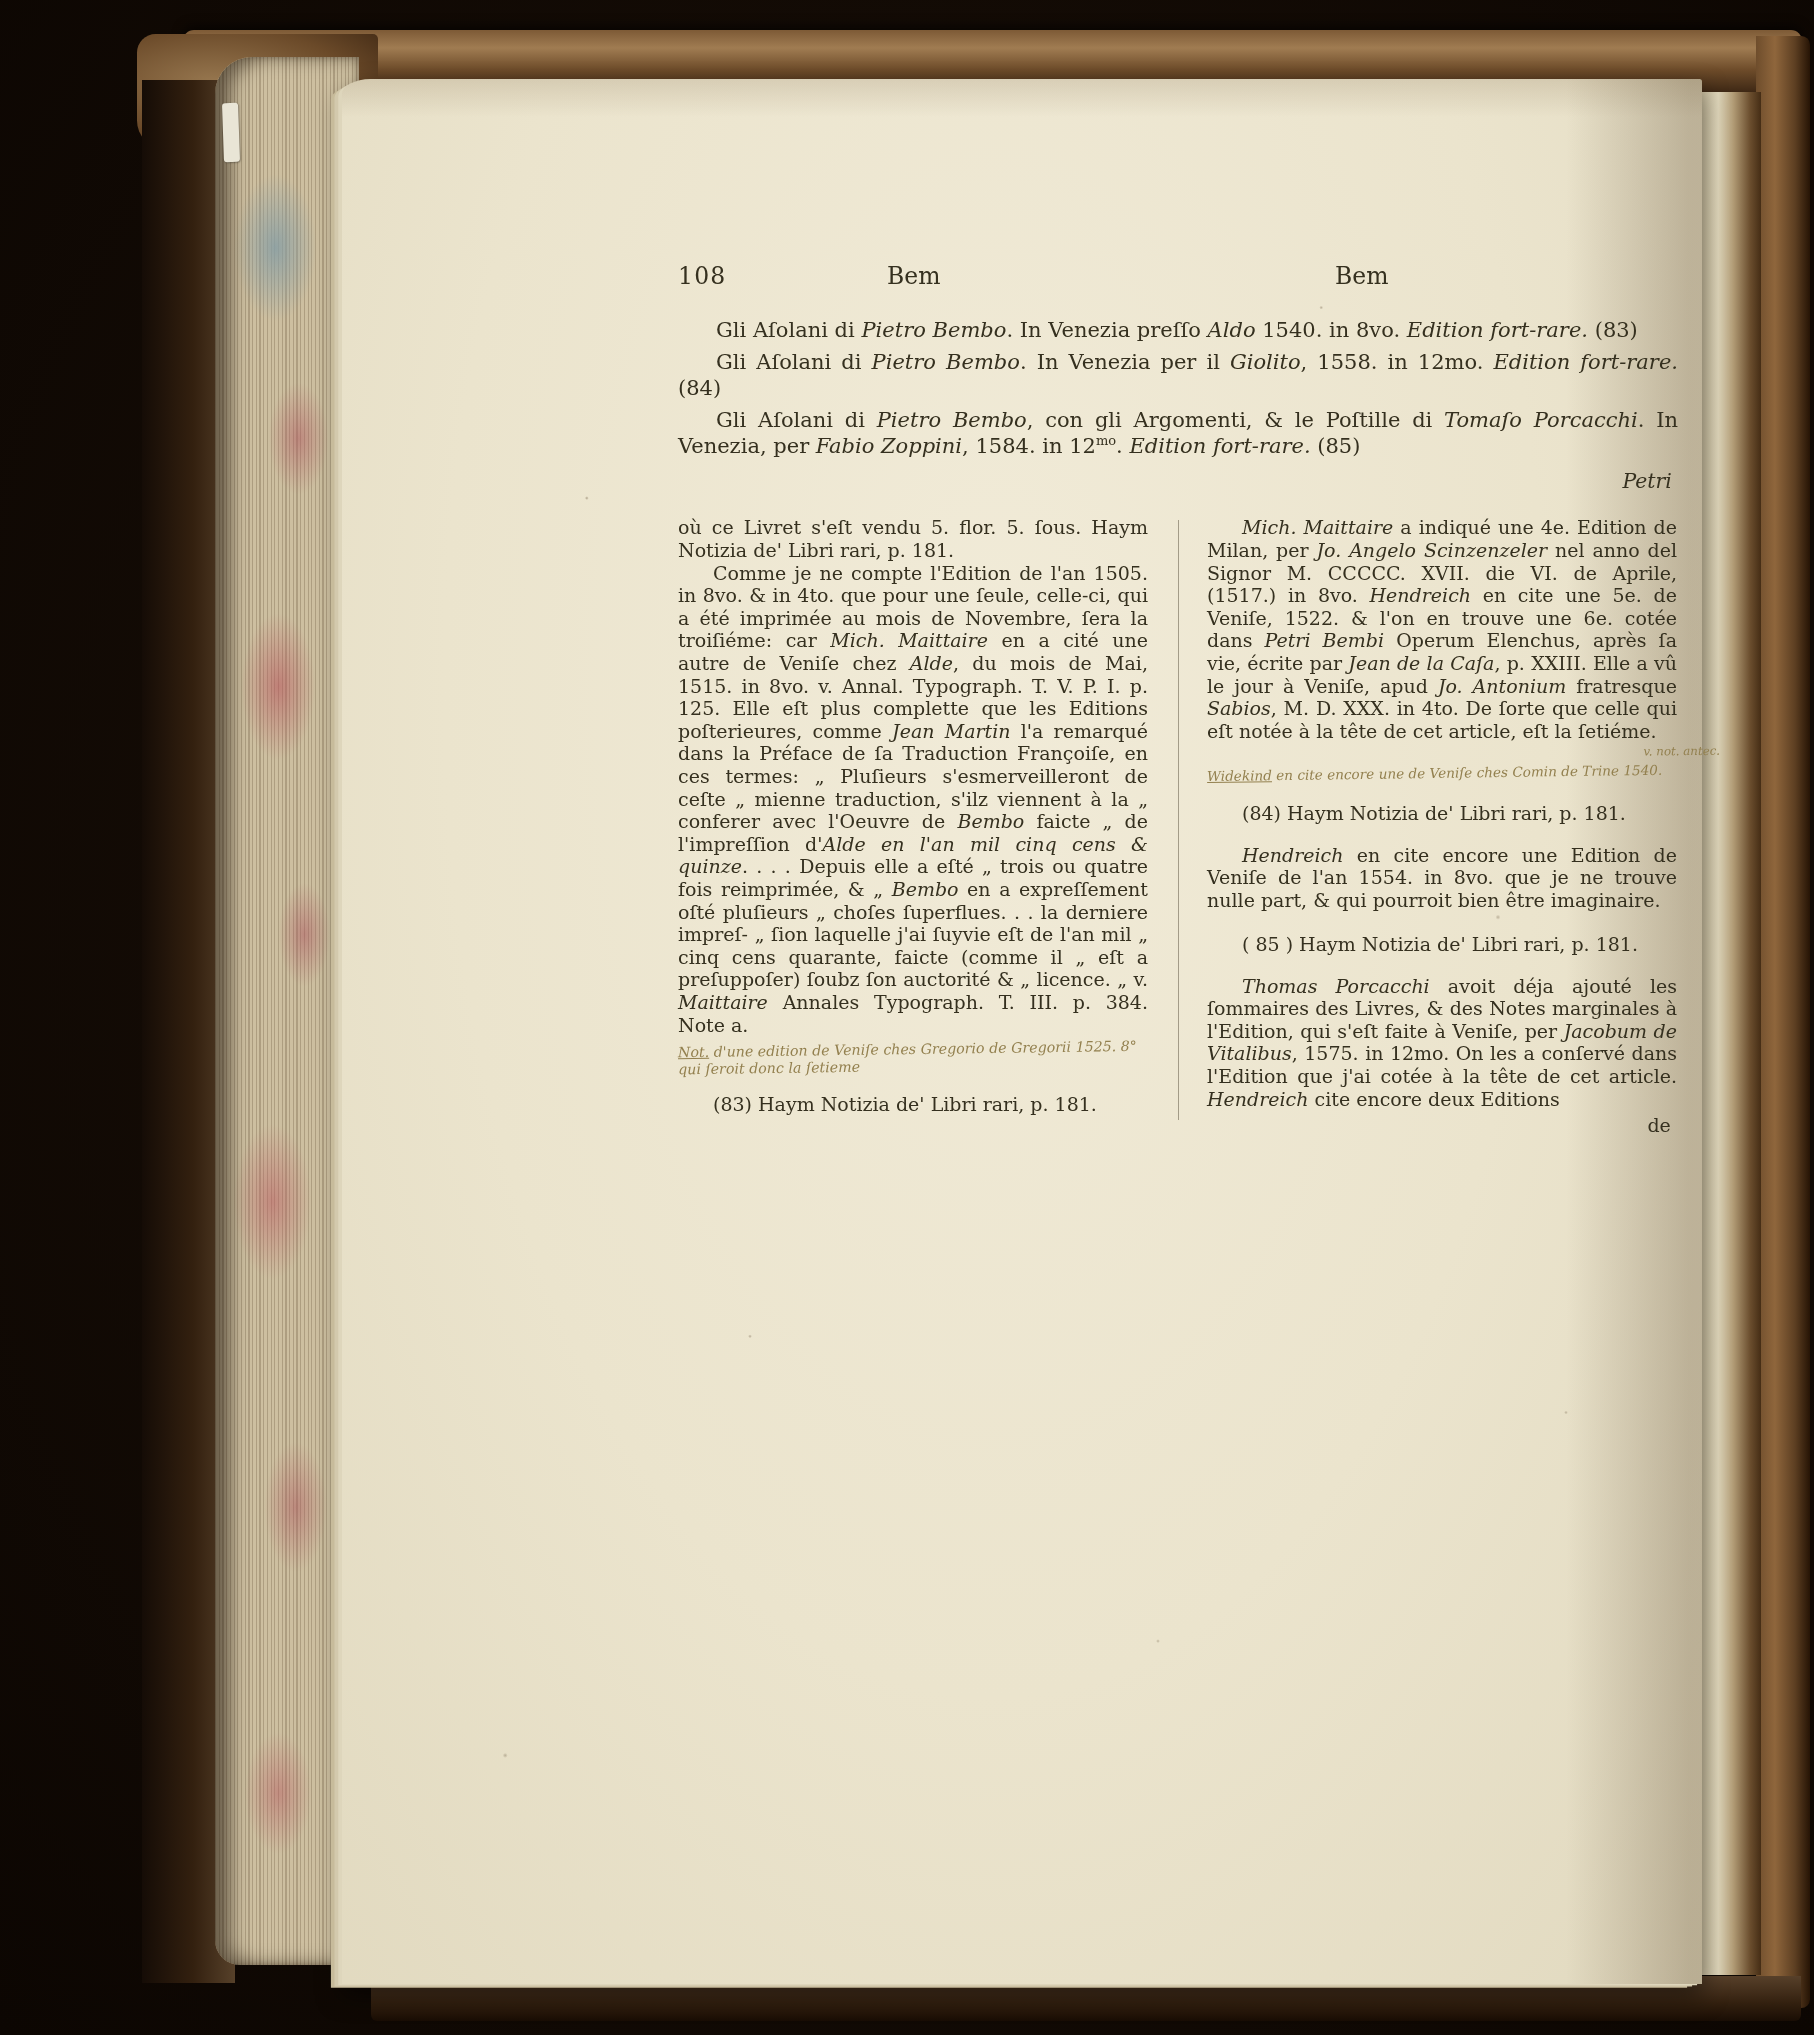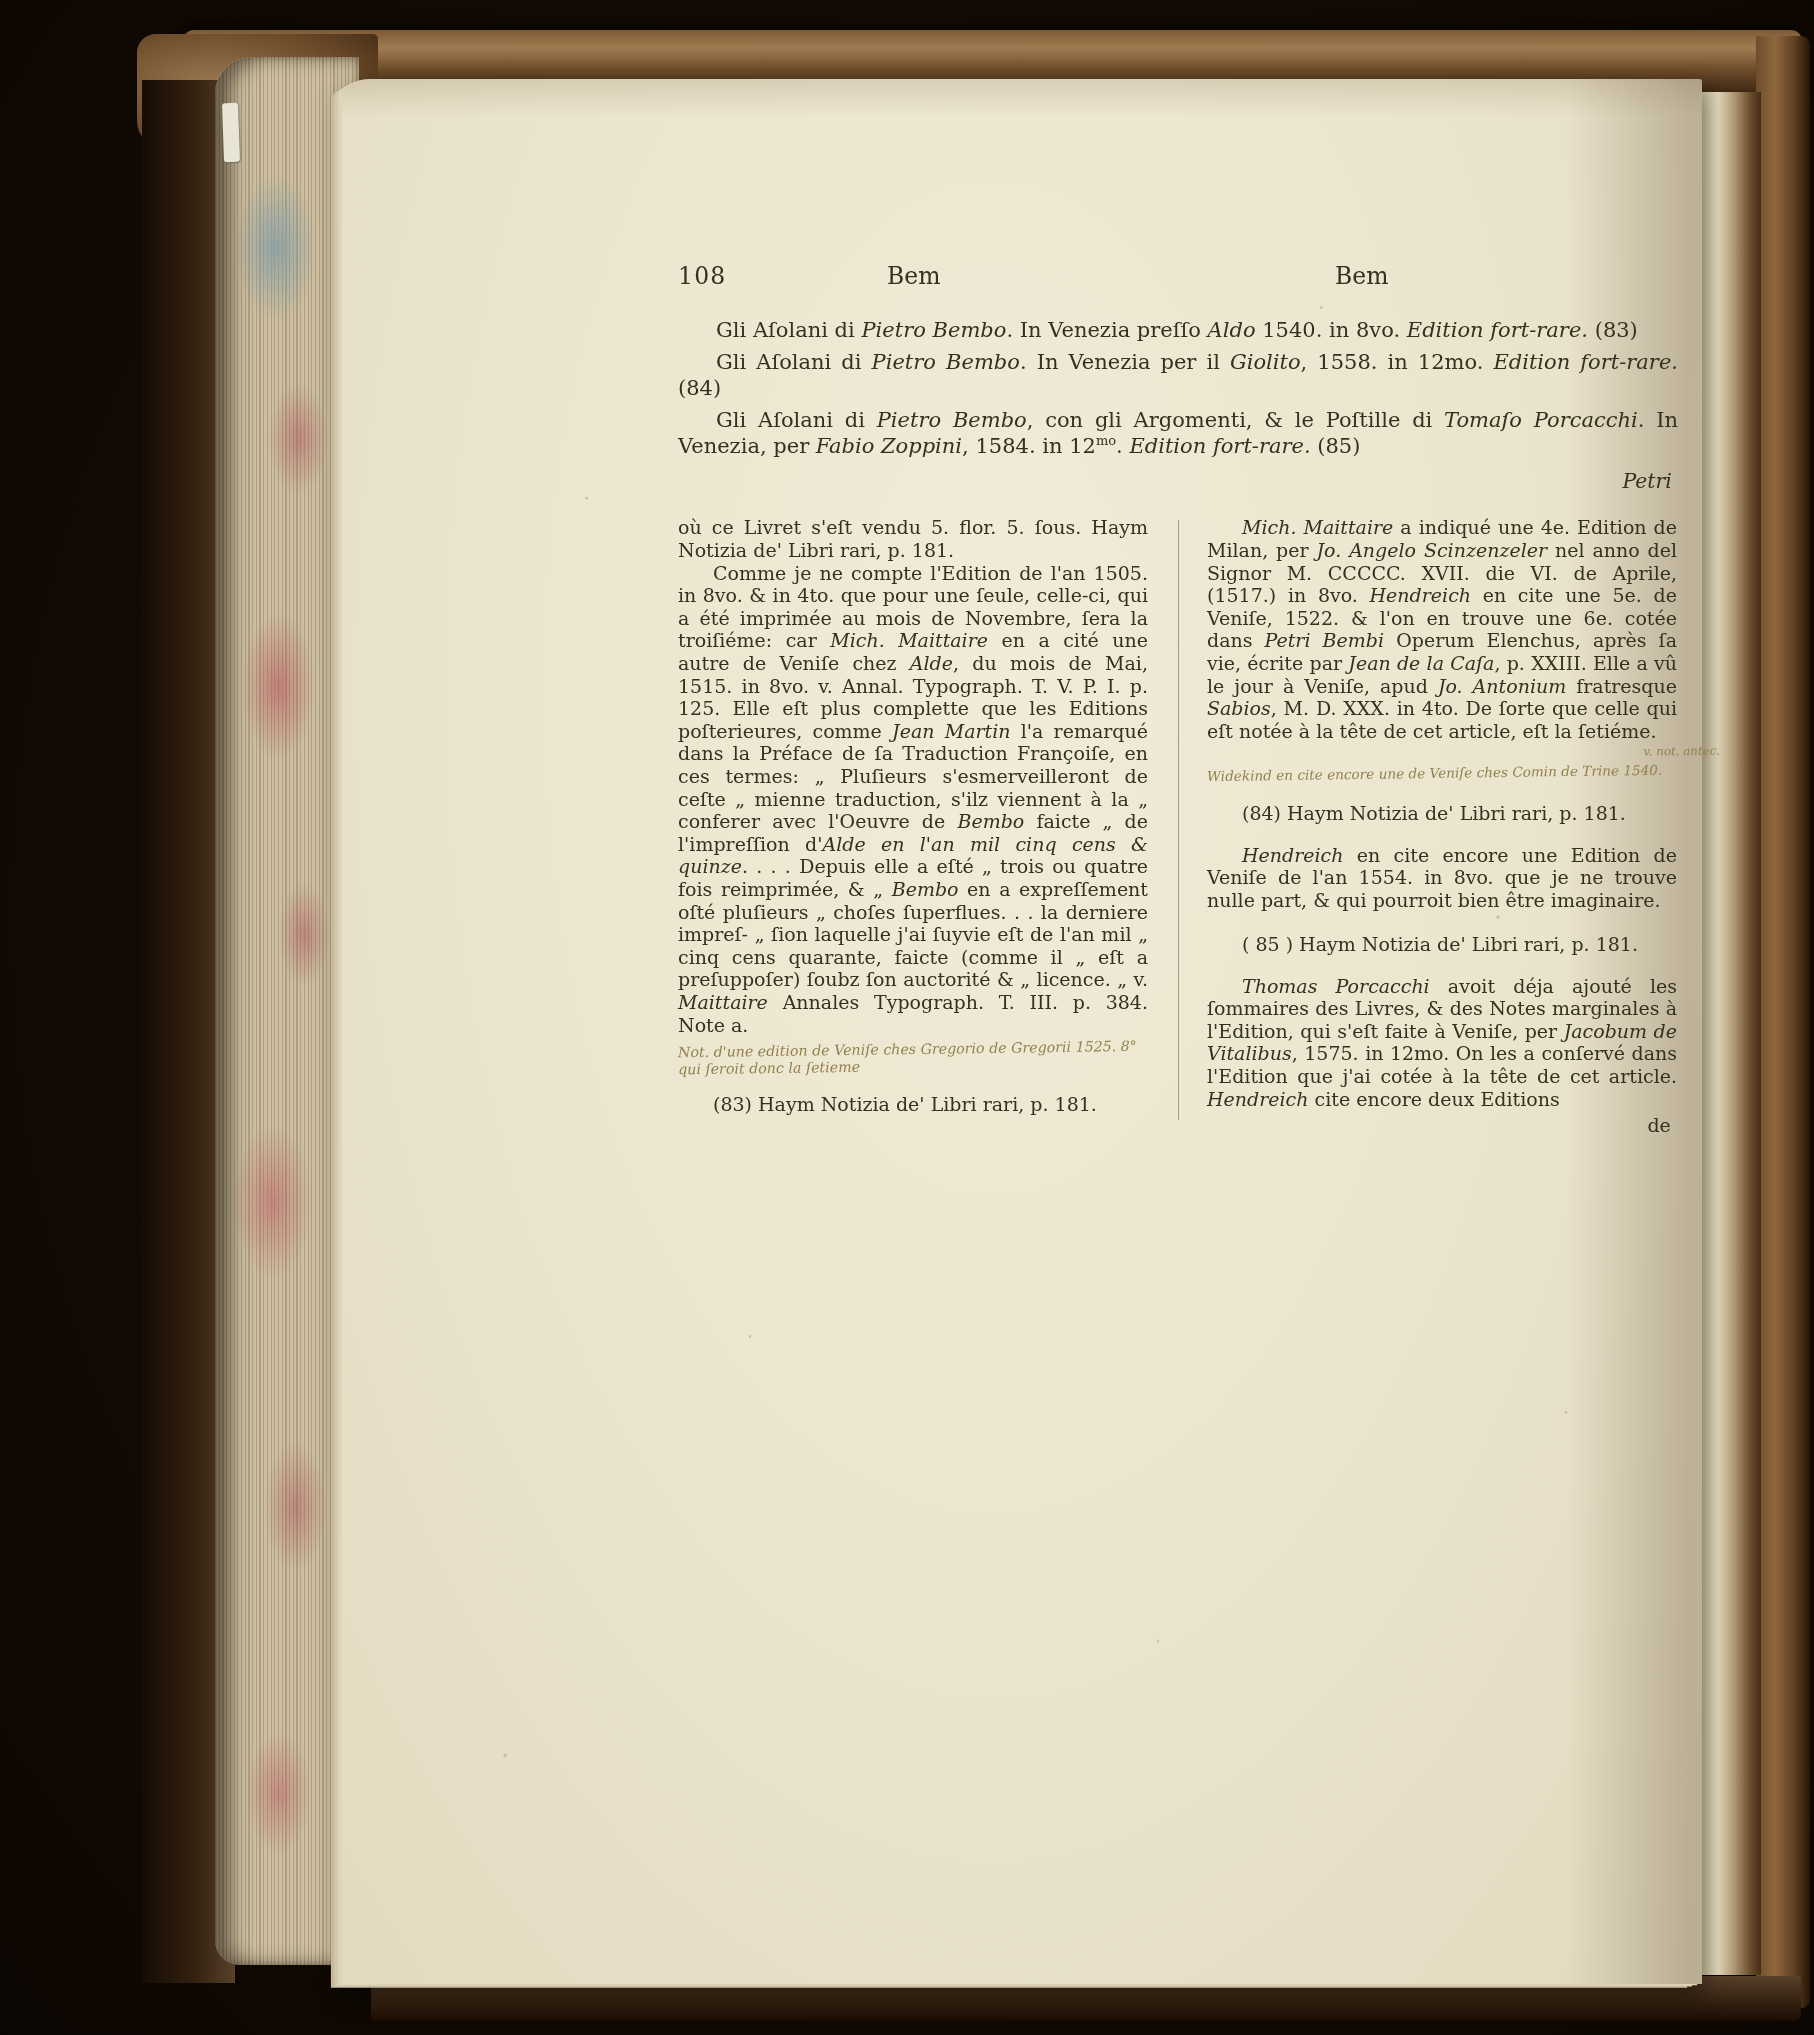--- a/index.html
+++ b/index.html
@@ -77,21 +77,21 @@
   .columns{position:relative;display:flex;gap:59px;}
   .columns::before{content:'';position:absolute;left:500px;top:3.7px;bottom:16px;width:1.2px;
     background:rgba(72,62,45,.45);}
   .col{width:470px;font-size:19px;line-height:22.6px;}
   .para{margin:0;text-align:justify;}
   .indent{text-indent:35px;}
   .sp{margin-top:18.6px;}
   .sp2{margin-top:22px;}
 
   .it{font-style:italic;}
-  .u{}
+  .u{text-decoration:underline;}
   sup{font-size:.62em;vertical-align:super;line-height:0;}
 
   .annotation{font-style:italic;color:#93804f;font-size:14.2px;line-height:16.7px;
     margin:5px 0 1.2px 0;transform:rotate(-0.8deg);}
   .ann-right{position:relative;width:582px;margin:1.2px 0 0 0;font-size:13.6px;z-index:2;}
   .ann-ref{font-style:italic;color:#93804f;font-size:11.8px;text-align:right;
     margin:0 -43px -2.5px 0;transform:rotate(-0.5deg);}
   .catchword{text-align:right;margin-top:3.7px;padding-right:6.2px;}
 </style>
 </head>

